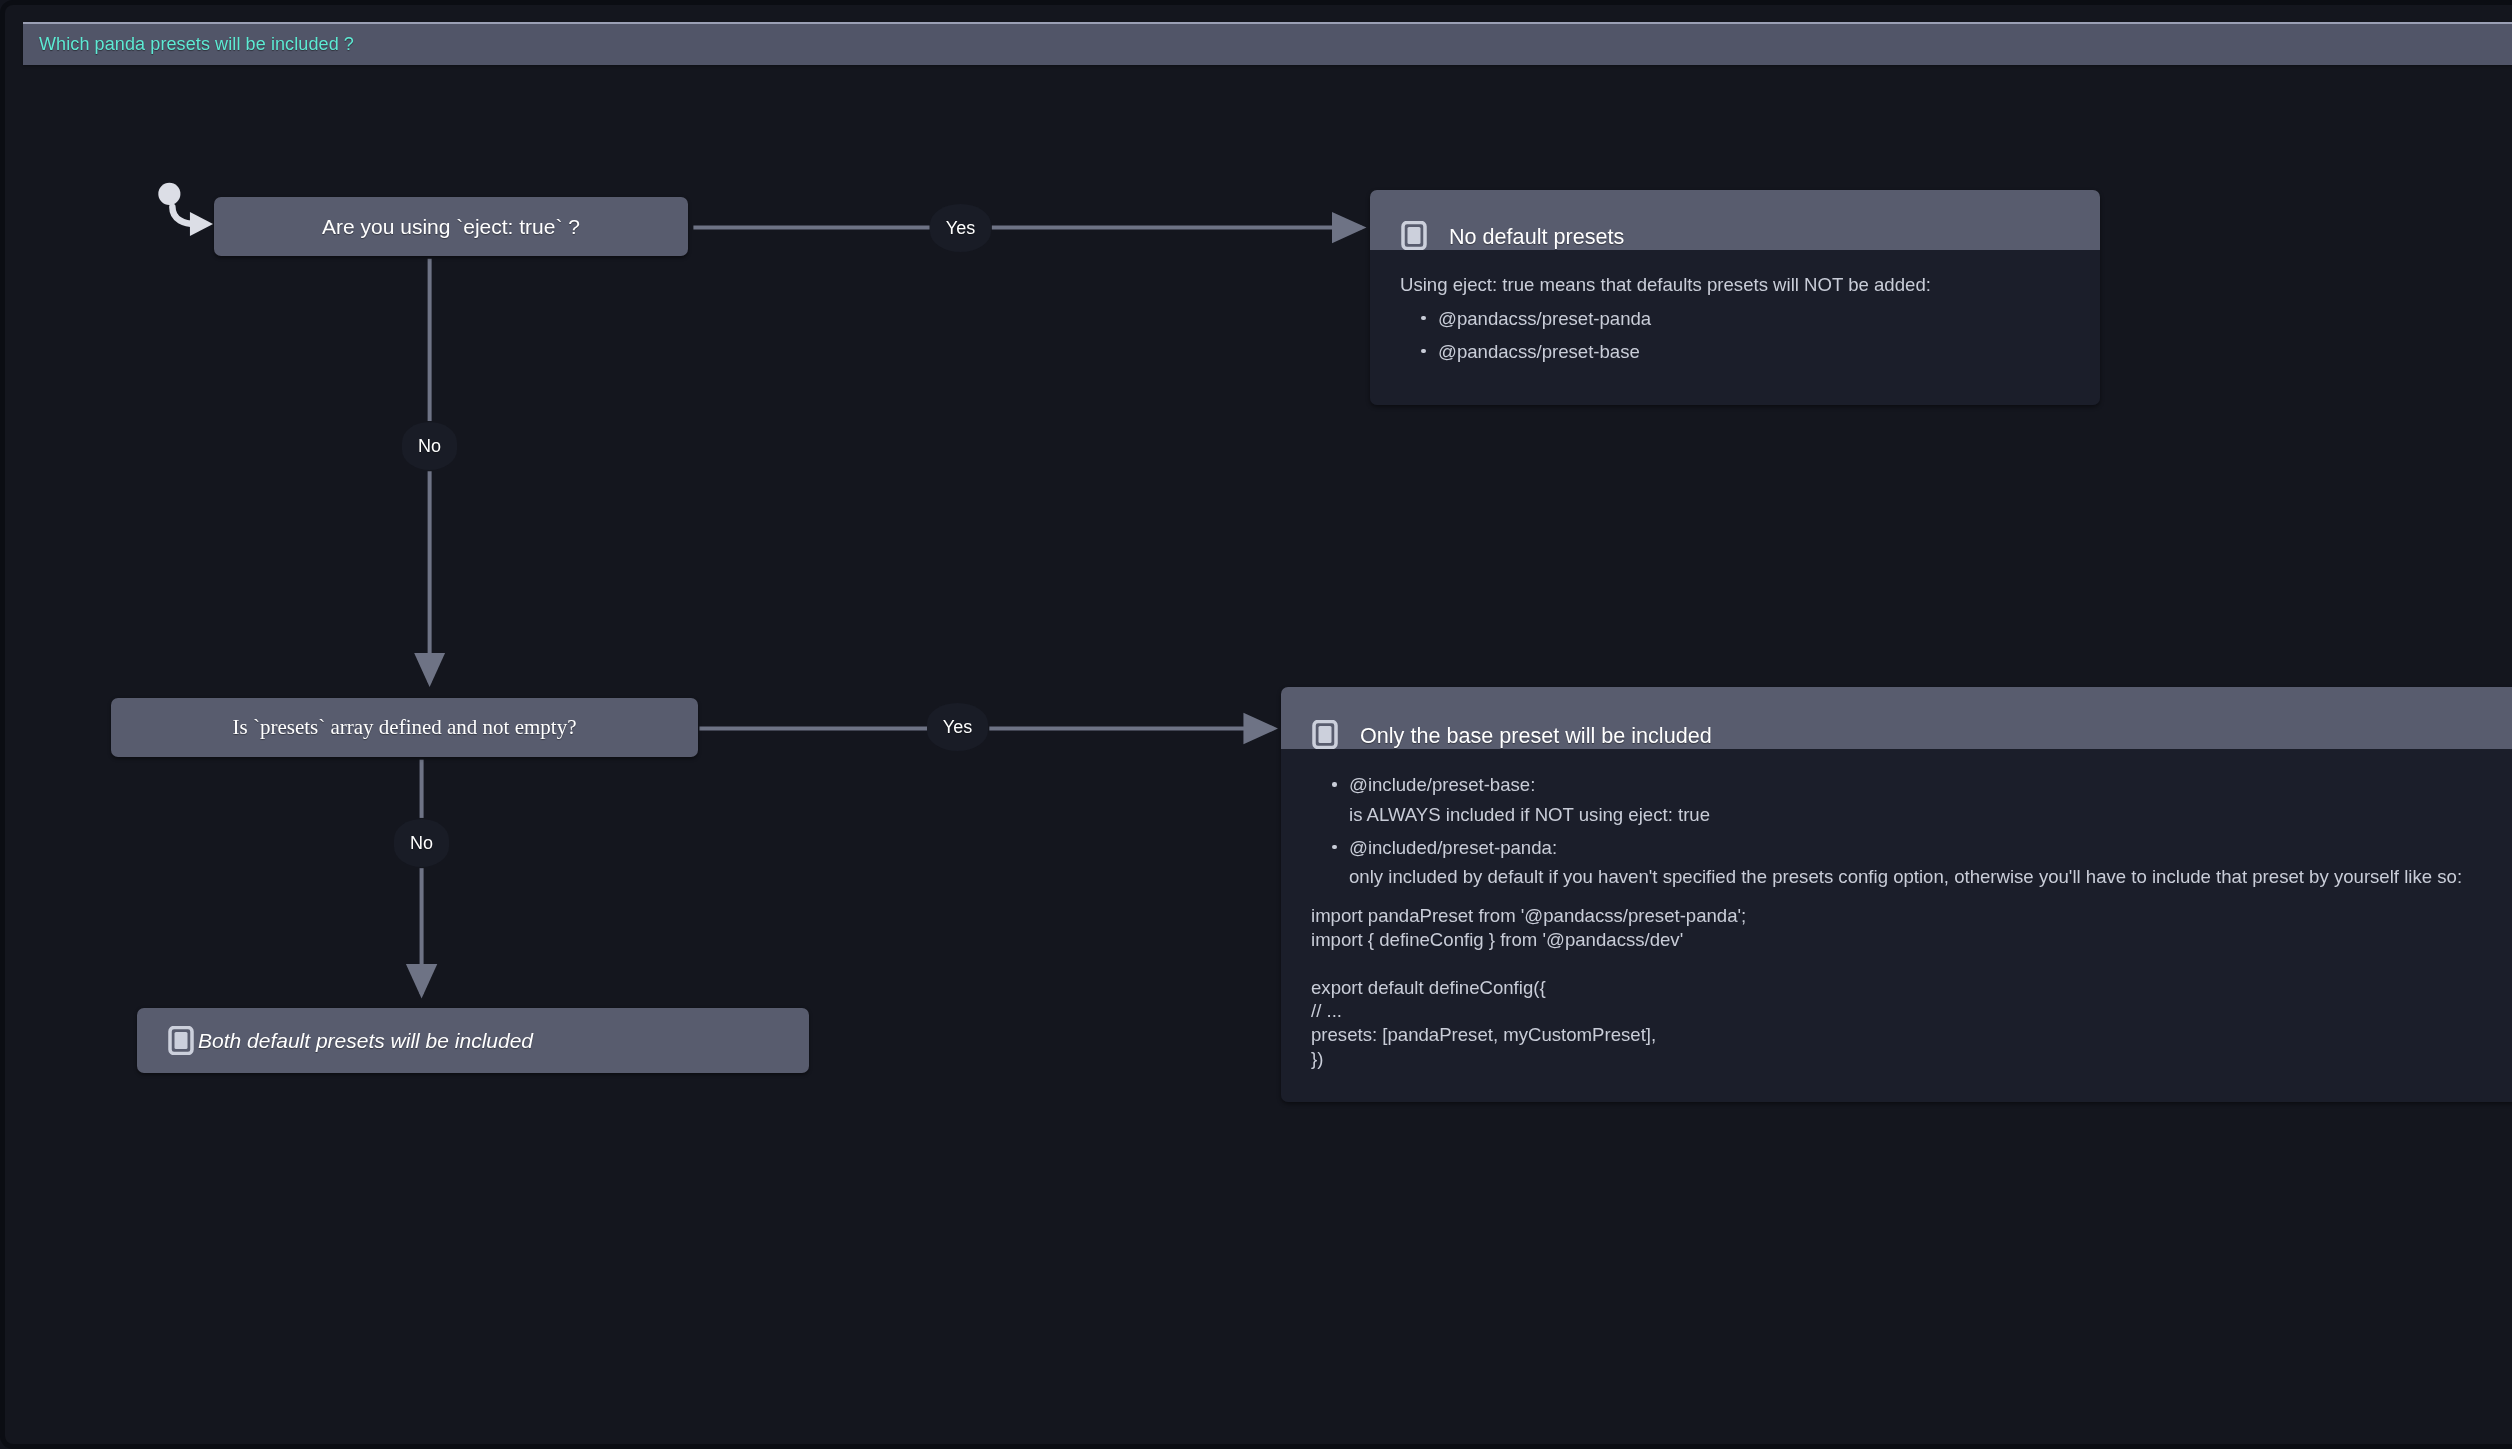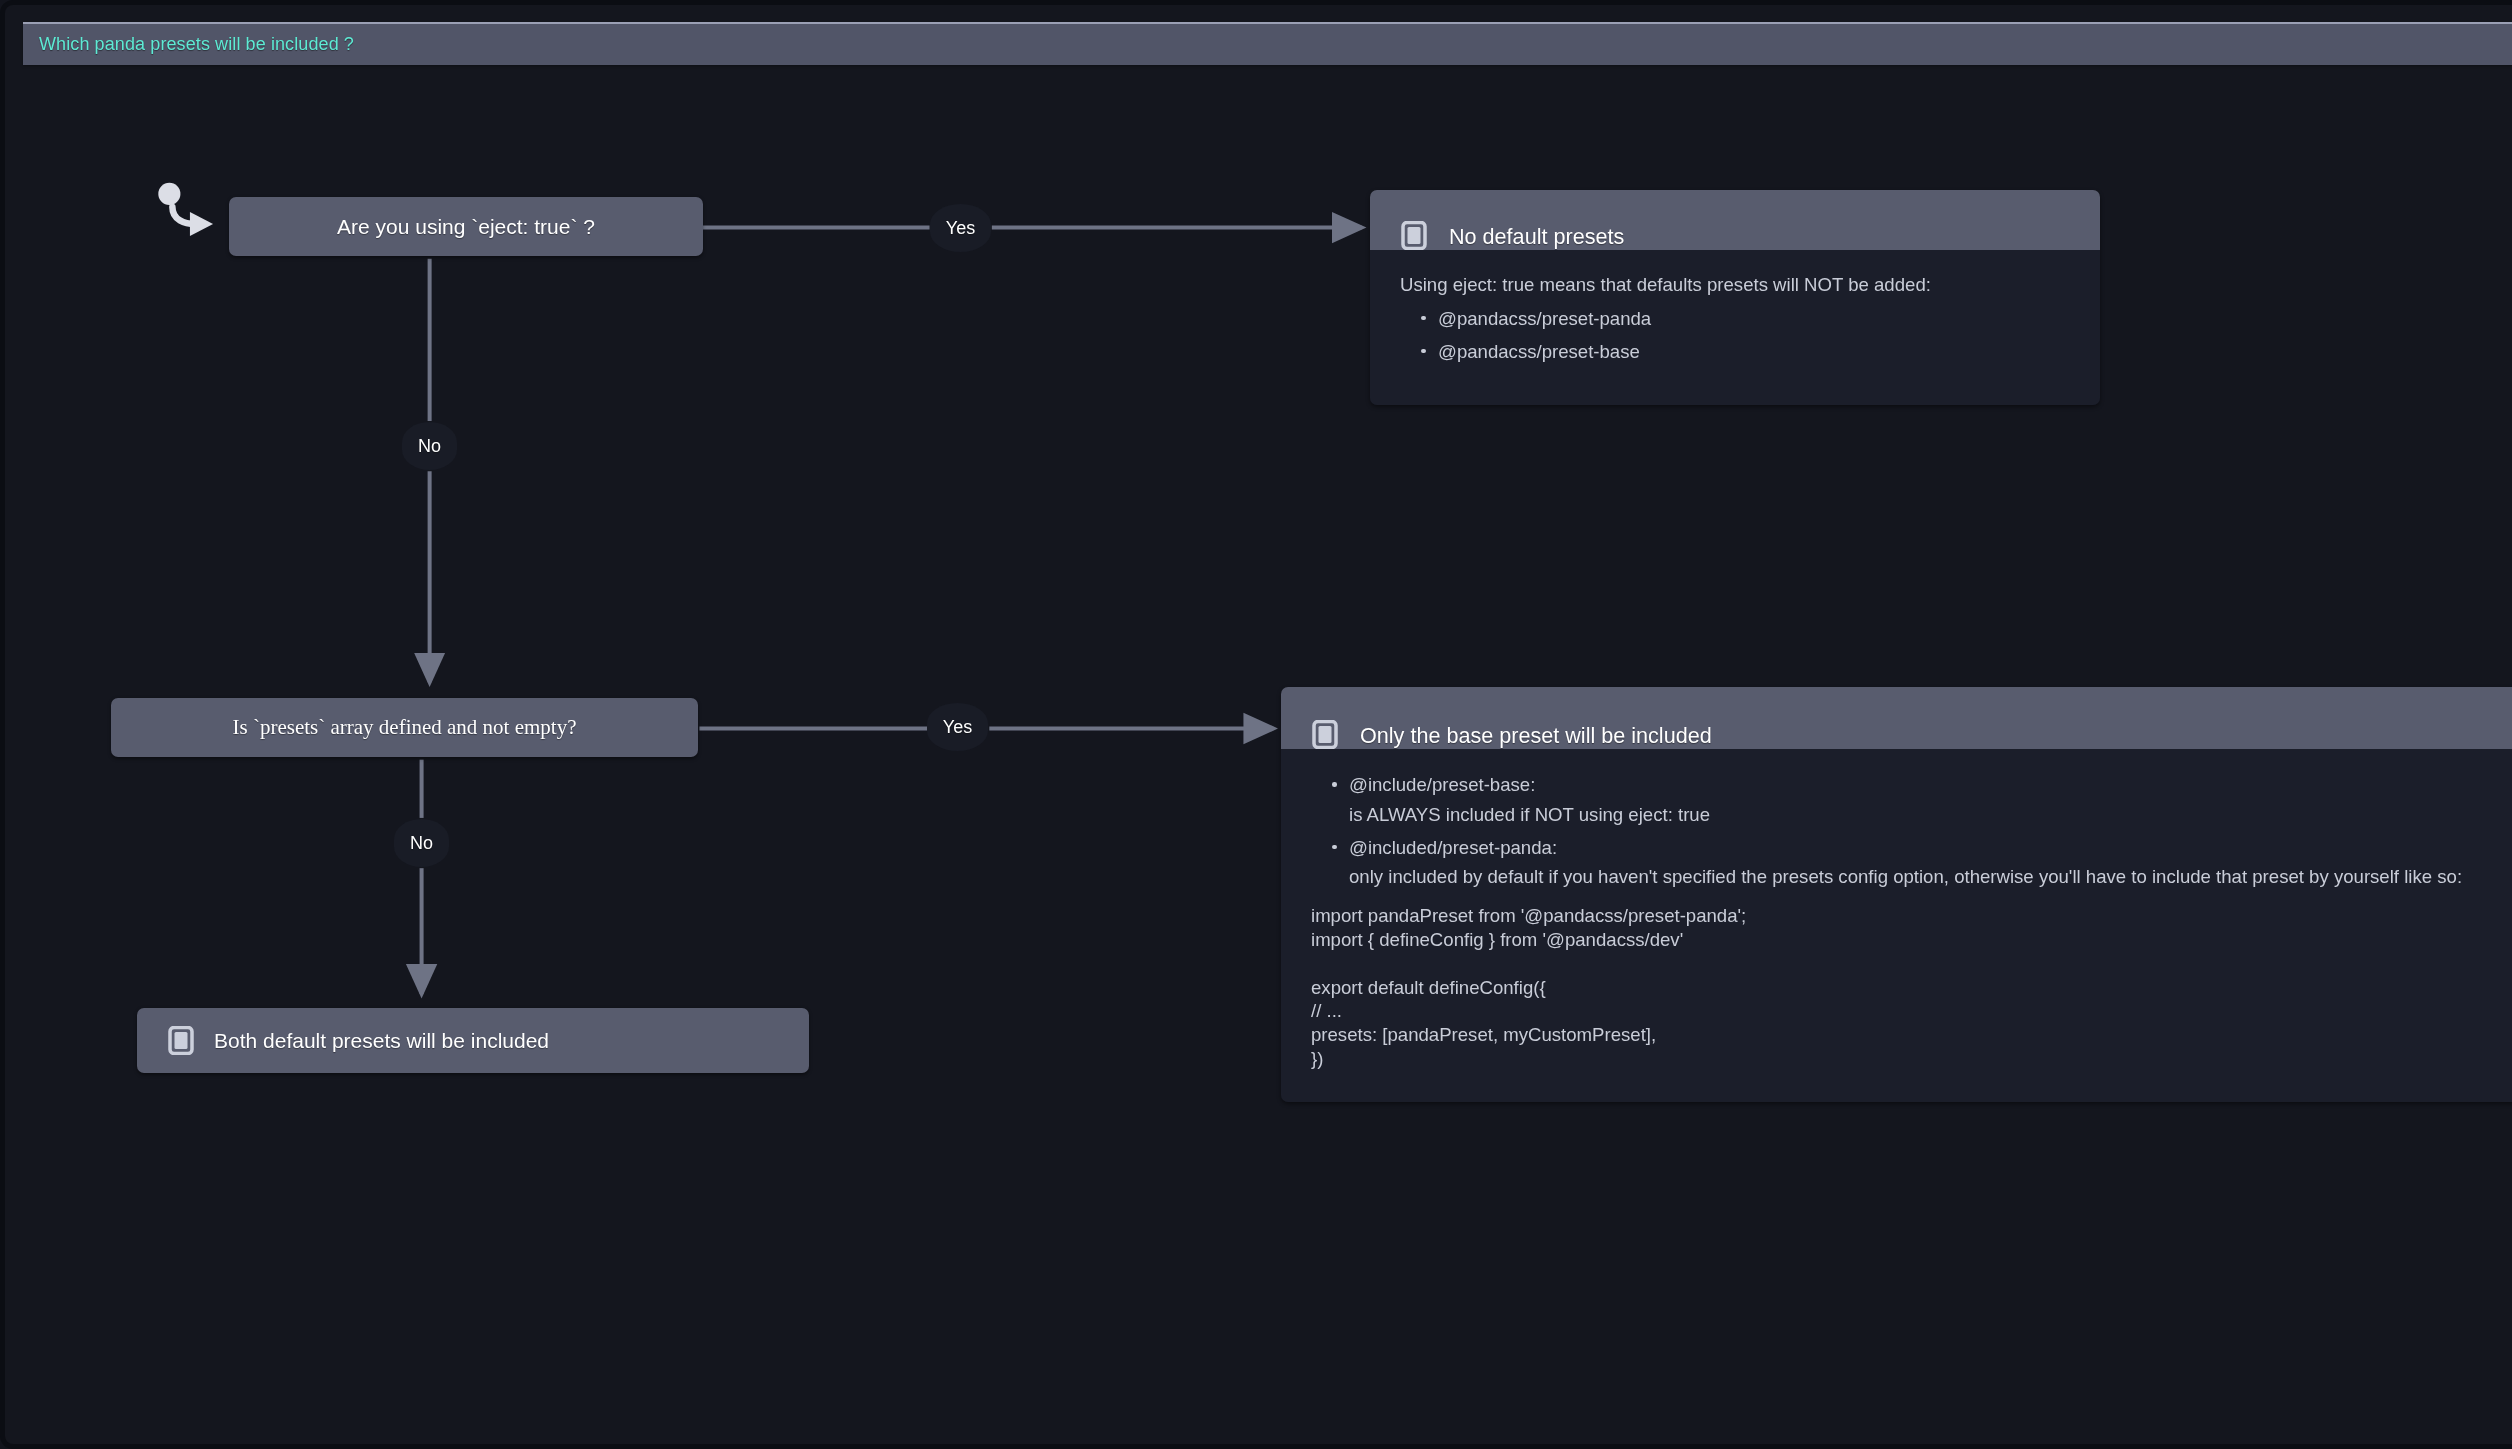--- a/index.html
+++ b/index.html
@@ -63,21 +63,21 @@
     display: flex;
     align-items: center;
     justify-content: center;
     color: #ffffff;
     font-size: 21px;
     white-space: nowrap;
     box-shadow: 0 1.5px 3.5px rgba(0,0,0,0.42);
     text-shadow: 0 0.5px 1px rgba(0,0,0,0.4);
   }
   #decision-eject {
-    left: 224px;  top: 192px;
+    left: 209px;  top: 192px;
     width: 474px; height: 59px;
   }
   #decision-presets {
     left: 106px; top: 693px;
     width: 587px; height: 59px; font-family: Liberation Serif, serif;
   }
 
   
   #result-both {
     position: absolute;
@@ -87,21 +87,22 @@
     border-radius: 7px;
     display: flex;
     align-items: center;
     box-shadow: 0 1.5px 3.5px rgba(0,0,0,0.42);
   }
   #result-both .rb-label {
     color: #ffffff;
     font-size: 21px;
     white-space: nowrap;
     text-shadow: 0 0.5px 1px rgba(0,0,0,0.4);
-    margin-left: 20px;
+    margin-left: 4px;
+    font-style: italic;
   }
 
   
   .note-icon {
     width: 26px;
     height: 29px;
     flex: none;
     display: block;
   }
   #result-both .note-icon { margin-left: 31px; }

